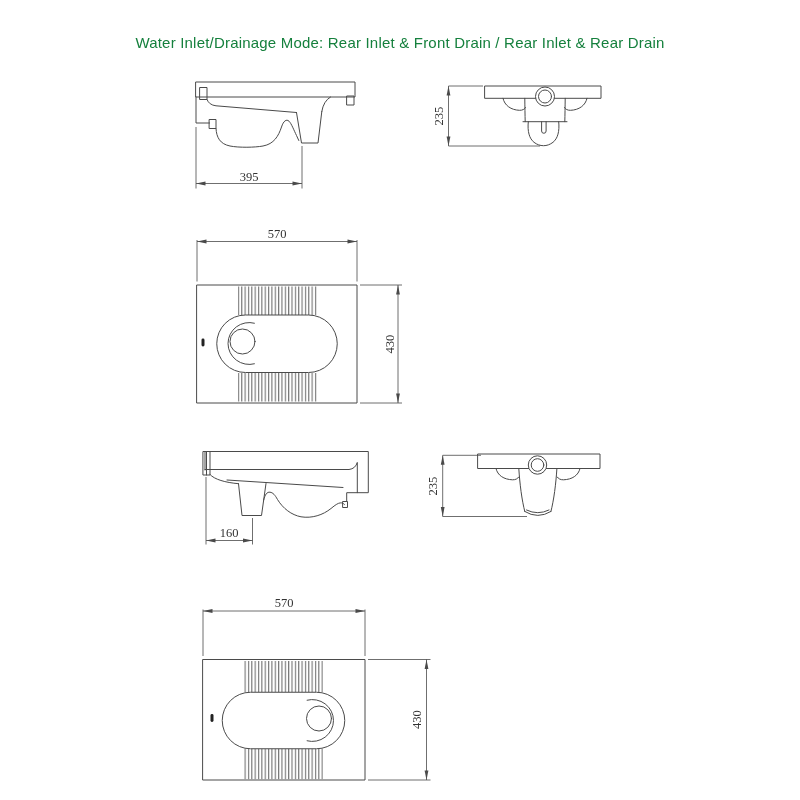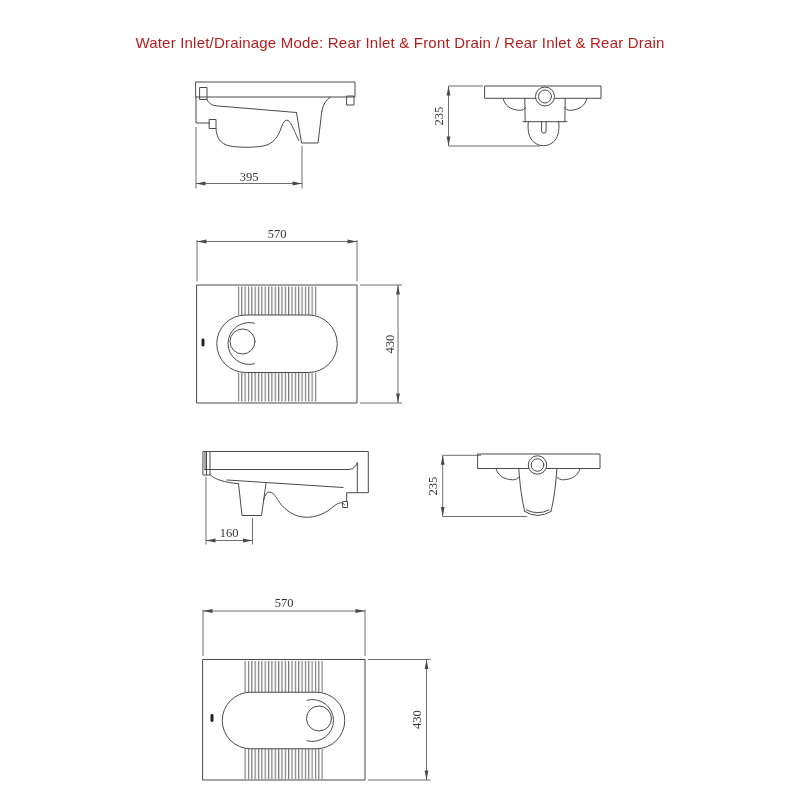--- a/index.html
+++ b/index.html
@@ -2,21 +2,21 @@
 <html><head>
 <meta charset="utf-8">
 <style>
   html,body{margin:0;padding:0;}
   body{
     width:800px;height:800px;position:relative;background:#ffffff;
     font-family:"Liberation Sans", sans-serif;overflow:hidden;
   }
   .title{
     position:absolute;top:34px;left:0;width:800px;text-align:center;
-    font-size:15px;color:#b91c1c;letter-spacing:.2px;
+    font-size:15px;color:#15803d;letter-spacing:.2px;
   }
   svg.sheet{position:absolute;left:0;top:0;}
   .ln{fill:none;stroke:#4a4a4a;stroke-width:1;stroke-linecap:round;stroke-linejoin:round;}
   .dim{fill:none;stroke:#4a4a4a;stroke-width:0.8;}
   .dimtxt{font-family:"Liberation Serif", serif;font-size:12.5px;fill:#333333;text-anchor:middle;}
   .mark{fill:#222222;stroke:none;}
   .wfill{fill:#ffffff;stroke:#4a4a4a;stroke-width:1;}
 </style>
 </head>
 <body>

